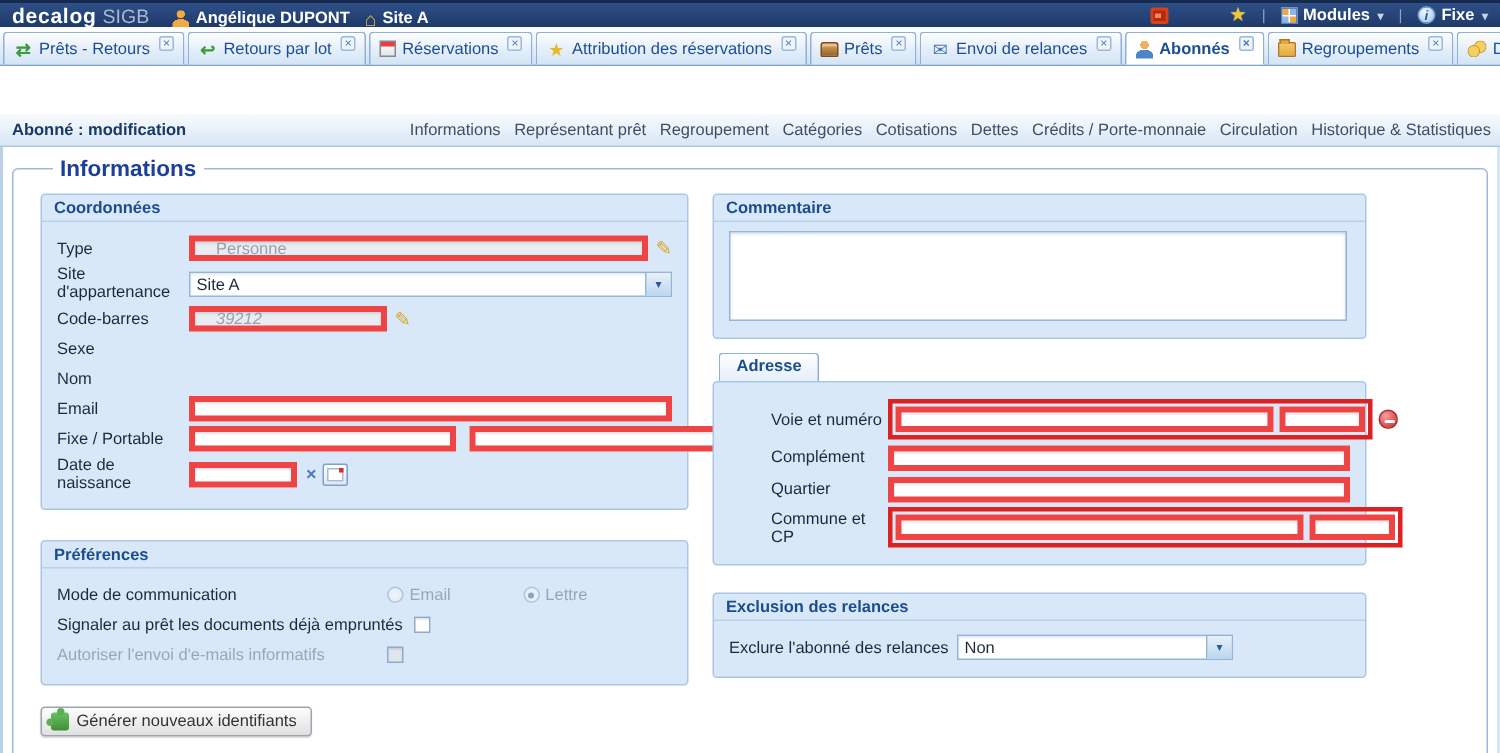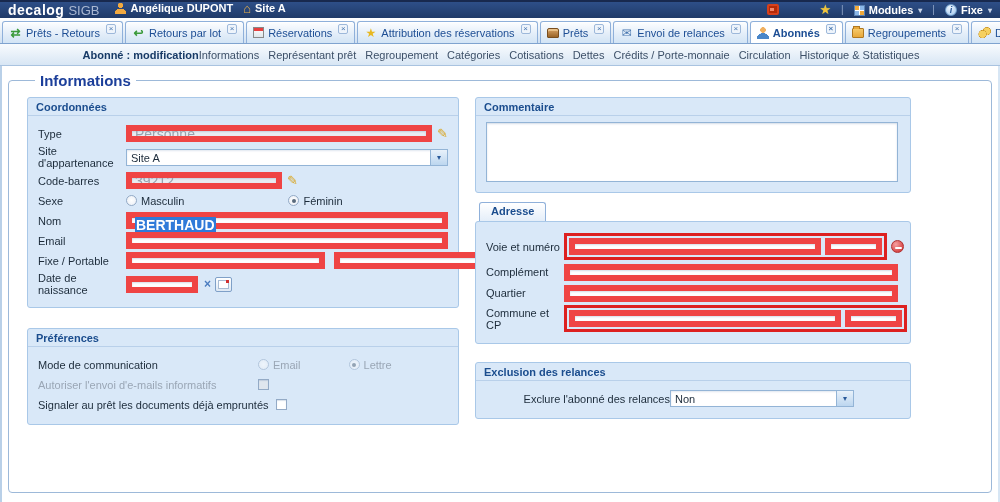--- a/index.html
+++ b/index.html
@@ -9,21 +9,21 @@
     font-family:"Liberation Sans", sans-serif;
     font-size:11px; color:#1c2b3a; background:#fff;
   }
 
   
   .topbar {
     height:18px; display:flex; align-items:center; justify-content:space-between;
     background:linear-gradient(#2e4f88,#1f3a68);
     border-top:2px solid #18294e; padding:0 8px; color:#fff;
   }
-  .tb-left, .tb-right { display:flex; align-items:flex-start; gap:10px; }
+  .tb-left, .tb-right { display:flex; align-items:flex-end; gap:10px; }
   .logo { display:flex; align-items:baseline; gap:4px; margin-right:6px; }
   .logo-main { font-weight:bold; font-size:14px; letter-spacing:0.5px; color:#fff; }
   .logo-sub { font-size:13px; color:#aab8d2; }
   .tb-item { display:flex; align-items:center; gap:4px; font-weight:bold; font-size:11px; color:#fff; cursor:pointer; }
   .sep { color:#8fa3c6; font-size:10px; }
   .caret { font-size:8px; color:#c8d4e8; margin-left:1px; }
 
   .ic { display:inline-block; }
   .ic-person-h { width:11px; height:11px;
     background: radial-gradient(circle at 50% 22%, #f2a93f 0 2.6px, rgba(0,0,0,0) 2.9px),
@@ -75,23 +75,24 @@
   .tic-folder { width:12px; height:10px; border:1px solid #b07820; border-radius:1px; position:relative;
       background:linear-gradient(#f5c96a,#e8a83a); }
   .tic-folder::before { content:""; position:absolute; top:-3px; left:0; width:5px; height:2px;
       background:#e8a83a; border:1px solid #b07820; border-bottom:none; }
   .tic-coins { width:13px; height:11px;
       background: radial-gradient(circle at 35% 65%, #f5d060 0 3.4px, #c89020 3.8px, rgba(0,0,0,0) 4.4px),
                   radial-gradient(circle at 68% 38%, #f5d060 0 3.4px, #c89020 3.8px, rgba(0,0,0,0) 4.4px); }
 
   
   .toolbar {
-    height:22px; display:flex; align-items:center; justify-content:center;
+    height:22px; display:flex; align-items:center; justify-content:space-between;
     background:linear-gradient(#f8fbfe,#d8e6f4); border-bottom:1px solid #a9c3e0;
     padding:0 6px 0 8px;
+    margin-top:32px;
   }
   .tb-title { font-weight:bold; color:#173a66; }
   .tb-links { display:flex; gap:9px; color:#3d5068; }
   .tb-links span { cursor:pointer; }
 
   
   .content { height:436px; background:#fff; border-left:2px solid #b9d0e8; border-right:2px solid #d7e6f4; padding-top:6px; }
   fieldset.main {
     margin:0 6px; height:421px; border:1px solid #9db9d9; border-radius:4px;
     padding:4px 78px 8px 18px;
@@ -104,21 +105,21 @@
 
   .panel { background:#d9e8f8; border:1px solid #a9c8e8; border-radius:3px; }
   .panel-h { padding:3px 8px 2px; font-weight:bold; color:#1b4d8e; border-bottom:1px solid #b9d0ea; }
   .panel-b { padding:6px 10px 8px; }
 
   .frow { display:flex; align-items:center; margin:3px 0; min-height:17px; }
   .frow > label { width:88px; flex-shrink:0; line-height:12px; }
   .ctrl { flex:1; display:flex; align-items:center; }
 
   .inp {
-    border:6px solid #ef4444; height:17px; font-size:14px; padding:0 3px;
+    border:4px solid #ef4444; height:17px; font-size:11px; padding:0 14px;
     background:#fff; color:#222; font-family:"Liberation Sans", sans-serif;
     box-shadow:inset 0 1px 2px rgba(100,130,170,.28); outline:none;
   }
   .grow { flex:1; min-width:0; }
   .dis { background:#e9edf2; color:#98a0ad; }
   .pencil { color:#d9a520; font-size:13px; margin-left:5px; cursor:pointer; line-height:12px; }
 
   .selectbox { display:flex; border:1px solid #93b4d6; background:#fff; height:17px; cursor:pointer;
     box-shadow:inset 0 1px 2px rgba(100,130,170,.2); }
   .selval { flex:1; padding:1px 4px; line-height:14px; }
@@ -152,28 +153,28 @@
   
   .cmt-ta { width:412px; height:60px; border:1px solid #93b4d6; resize:none; background:#fff;
     box-shadow:inset 0 1px 2px rgba(100,130,170,.28); outline:none; font-family:"Liberation Sans", sans-serif; }
 
   
   .addr-wrap { position:relative; margin-top:28px; }
   .addr-tab { position:absolute; top:-19px; left:4px; height:19px; padding:2px 11px 0;
     background:linear-gradient(#ffffff,#e4eef9); border:1px solid #8fb0da; border-bottom:none;
     border-radius:3px 3px 0 0; font-weight:bold; color:#1b4d8e; }
   .arow { display:flex; align-items:center; margin:3px 0; min-height:18px; }
-  .arow > label { width:78px; flex-shrink:0; }
+  .arow > label { width:78px; flex-shrink:0;margin-left:28px; }
   .redbox { display:inline-flex; align-items:center; gap:4px; padding:2px; border:3px solid #dd2020; background:transparent; }
   .minus-circle { width:13px; height:13px; border-radius:50%; margin-left:4px; cursor:pointer;
     background:radial-gradient(circle at 35% 30%, #f6a0a0, #d64545 75%); border:1px solid #b03030; position:relative; flex-shrink:0; }
   .minus-circle::after { content:""; position:absolute; left:3px; top:5.5px; width:7px; height:2px; background:#fff; border-radius:1px; }
 
   
-  .ex-label { width:184px; flex-shrink:0;text-align:right; }
+  .ex-label { width:152px; flex-shrink:0; }
 
   
   .gen-row { margin-top:14px; }
   .gen-btn { display:inline-flex; align-items:center; gap:5px; padding:3px 9px 3px 6px;
     border:1px solid #9aa4ae; border-radius:3px; background:linear-gradient(#fdfdfd,#e0e0e0);
     font-family:"Liberation Sans", sans-serif; font-size:11px; color:#333; cursor:pointer;
     box-shadow:0 1px 1px rgba(0,0,0,.15); }
   .ic-puzzle { width:12px; height:12px; border-radius:2px; position:relative;
     background:linear-gradient(#6cbf62,#3f8f38); }
   .ic-puzzle::before { content:""; position:absolute; top:-3px; left:3.5px; width:5px; height:5px; border-radius:50%; background:#5cae52; }
@@ -303,38 +304,29 @@
               <div class="ctrl">
                 <div class="selectbox grow">
                   <span class="selval">Site A</span>
                   <span class="selbtn">▾</span>
                 </div>
               </div>
             </div>
             <div class="frow">
               <label>Code-barres</label>
               <div class="ctrl">
-                <input class="inp dis" style="width: 156px;" readonly="" value="39212">
+                <input class="inp dis" style="width: 132px; font-style: italic;" readonly="" value="39212">
                 <span class="pencil">✎</span>
               </div>
             </div>
             <div class="frow">
               <label>Sexe</label>
-              <div class="ctrl">
-                <span class="radio"></span>
-                <span class="rlabel">Masculin</span>
-                <span class="radio checked" style="margin-left:104px;"></span>
-                <span class="rlabel">Féminin</span>
-              </div>
             </div>
             <div class="frow">
               <label>Nom</label>
-              <div class="ctrl">
-                <div class="inp grow inpdiv"><span class="sel-text">BERTHAUD</span></div>
-              </div>
             </div>
             <div class="frow">
               <label>Email</label>
               <div class="ctrl">
                 <input class="inp grow" style="">
               </div>
             </div>
             <div class="frow">
               <label>Fixe / Portable</label>
               <div class="ctrl" style="gap:9px;">
@@ -357,26 +349,26 @@
           <div class="panel-h">Préférences</div>
           <div class="panel-b">
             <div class="frow">
               <span class="plabel">Mode de communication</span>
               <span class="radio disab"></span>
               <span class="rlabel gray">Email</span>
               <span class="radio checked disab gap60"></span>
               <span class="rlabel gray">Lettre</span>
             </div>
             <div class="frow">
+              <span style="margin-right:7px;">Signaler au prêt les documents déjà empruntés</span>
+              <span class="cb"></span>
+            </div>
+            <div class="frow">
               <span class="plabel gray">Autoriser l'envoi d'e-mails informatifs</span>
               <span class="cb disab"></span>
-            </div>
-            <div class="frow">
-              <span style="margin-right:7px;">Signaler au prêt les documents déjà empruntés</span>
-              <span class="cb"></span>
             </div>
           </div>
         </section>
       </div>
 
       <div class="col-r">
         <section class="panel">
           <div class="panel-h">Commentaire</div>
           <div class="panel-b">
             <textarea class="cmt-ta" style=""></textarea>
@@ -422,14 +414,20 @@
               <div class="selectbox" style="width:184px;">
                 <span class="selval">Non</span>
                 <span class="selbtn">▾</span>
               </div>
             </div>
           </div>
         </section>
       </div>
     </div>
 
+    <div class="gen-row">
+      <button class="gen-btn">
+        <span class="ic-puzzle"></span>
+        <span>Générer nouveaux identifiants</span>
+      </button>
+    </div>
   </fieldset>
 </div>
 
 </body></html>

